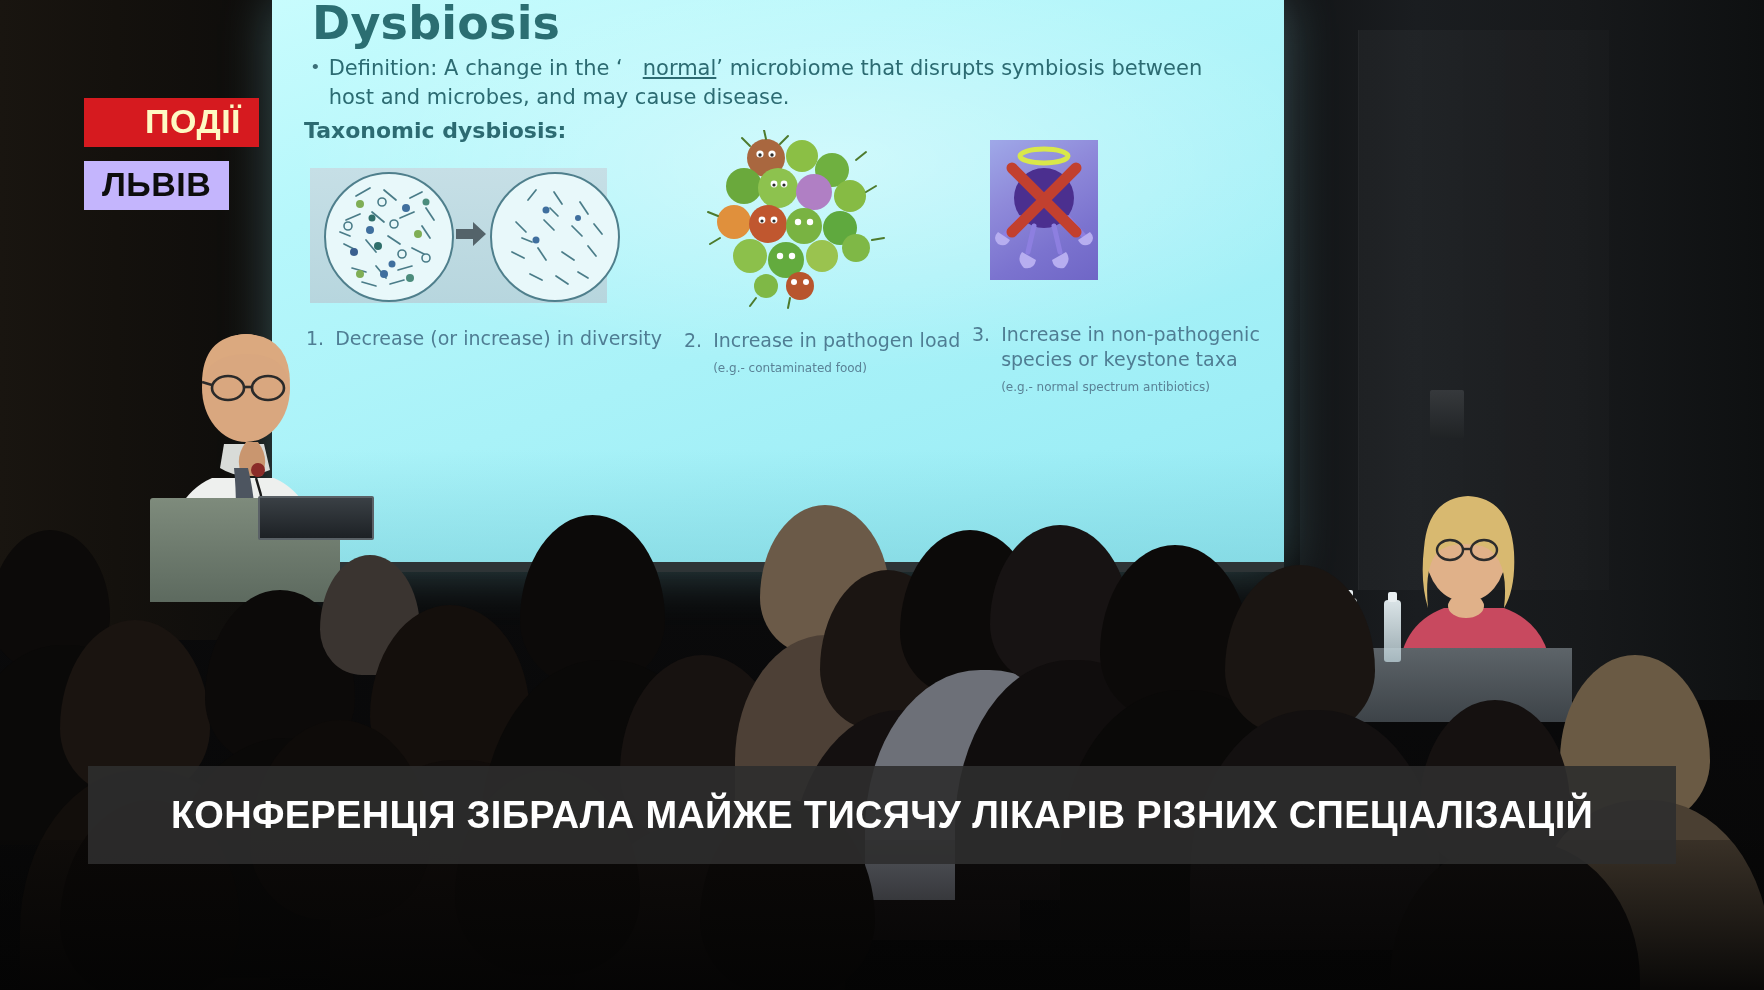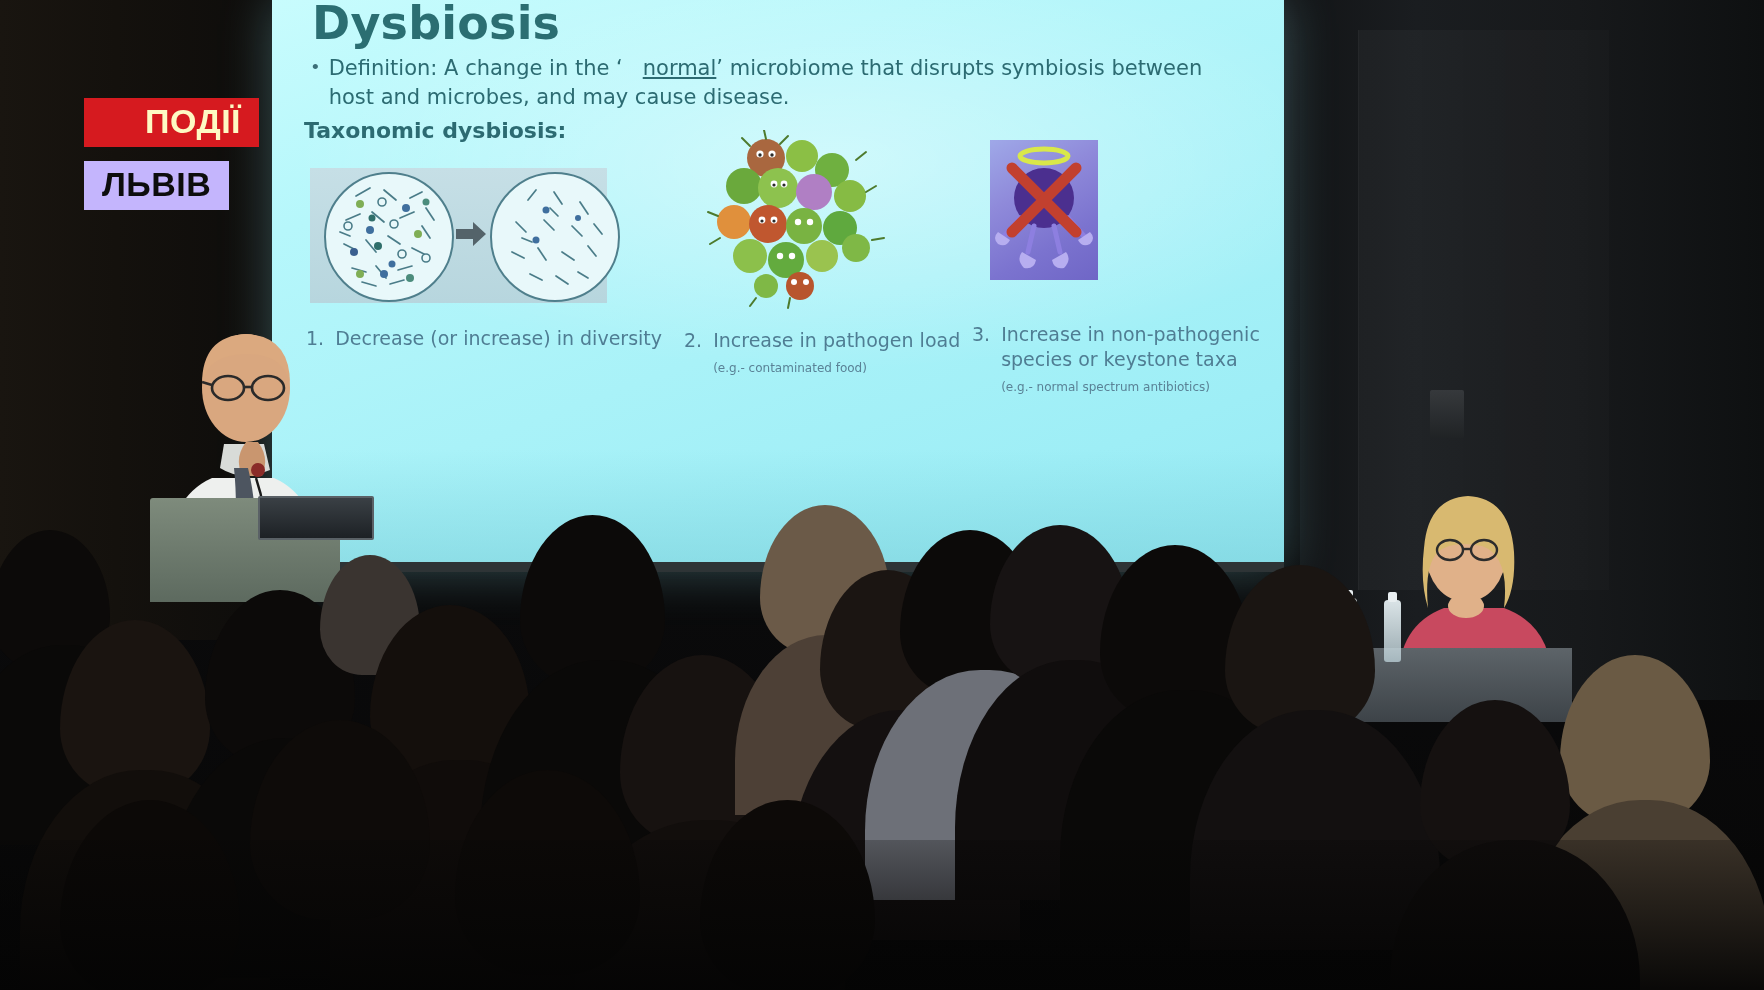--- a/index.html
+++ b/index.html
@@ -392,14 +392,17 @@
 
   <div class="bottomdark"></div>
 
   <div class="badge-podii">
     <span>ПОДІЇ</span>
   </div>
   <div class="badge-lviv">
     <span>ЛЬВІВ</span>
   </div>
 
+  <div class="caption-bar">
+    <span>КОНФЕРЕНЦІЯ ЗІБРАЛА МАЙЖЕ ТИСЯЧУ ЛІКАРІВ РІЗНИХ СПЕЦІАЛІЗАЦІЙ</span>
+  </div>
 
 </div>
 
 </body></html>

